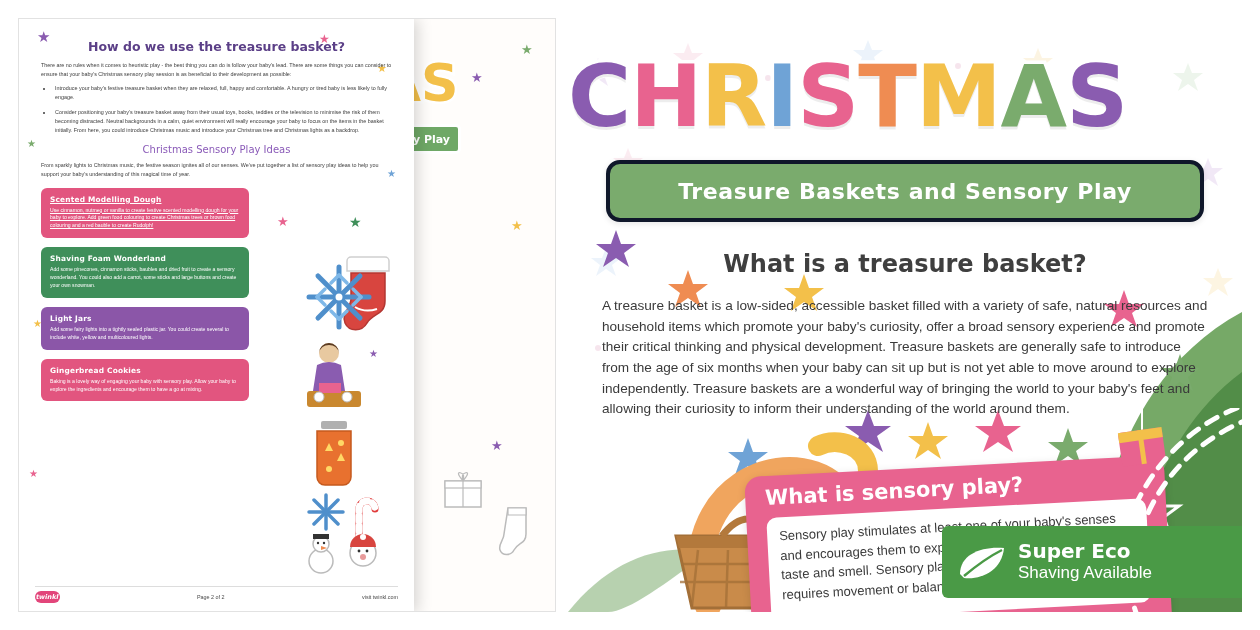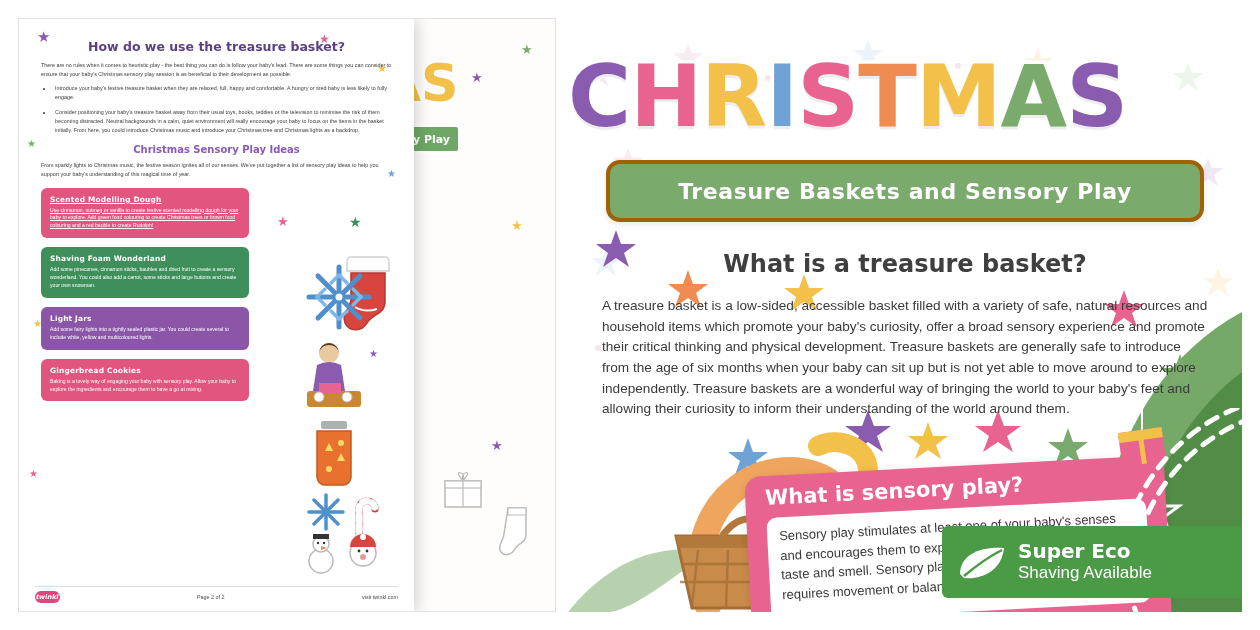--- a/index.html
+++ b/index.html
@@ -79,21 +79,21 @@
     font-size: 5.4px;
     line-height: 1.6;
     color: #3c3c3c;
     margin-bottom: 7px;
     list-style: disc;
     padding-left: 2px;
   }
   .l-h2 {
     font-family: "DejaVu Sans", sans-serif;
     font-size: 10px;
-    font-weight: bold;
+    font-weight: normal;
     color: #8a5ab8;
     text-align: center;
     margin: 10px 0 6px 0;
     position: relative; z-index: 3;
   }
   .l-intro {
     font-size: 5.4px;
     line-height: 1.6;
     color: #3c3c3c;
     margin-bottom: 9px;
@@ -214,21 +214,21 @@
     -webkit-text-stroke: 7px #ffffff;
     paint-order: stroke fill;
     text-shadow: 0 3px 0 rgba(0,0,0,0.07);
   }
 
   .green-banner {
     position: absolute;
     left: 38px; top: 142px;
     width: 598px; height: 62px;
     background: #7aab6d;
-    border: 4px solid #a16207;
+    border: 4px solid #0f172a;
     border-radius: 14px;
     display: flex;
     align-items: center;
     justify-content: center;
     z-index: 6;
     box-shadow: 0 2px 6px rgba(0,0,0,0.10);
   }
   .green-banner span {
     font-family: "DejaVu Sans", sans-serif;
     font-size: 22px;

